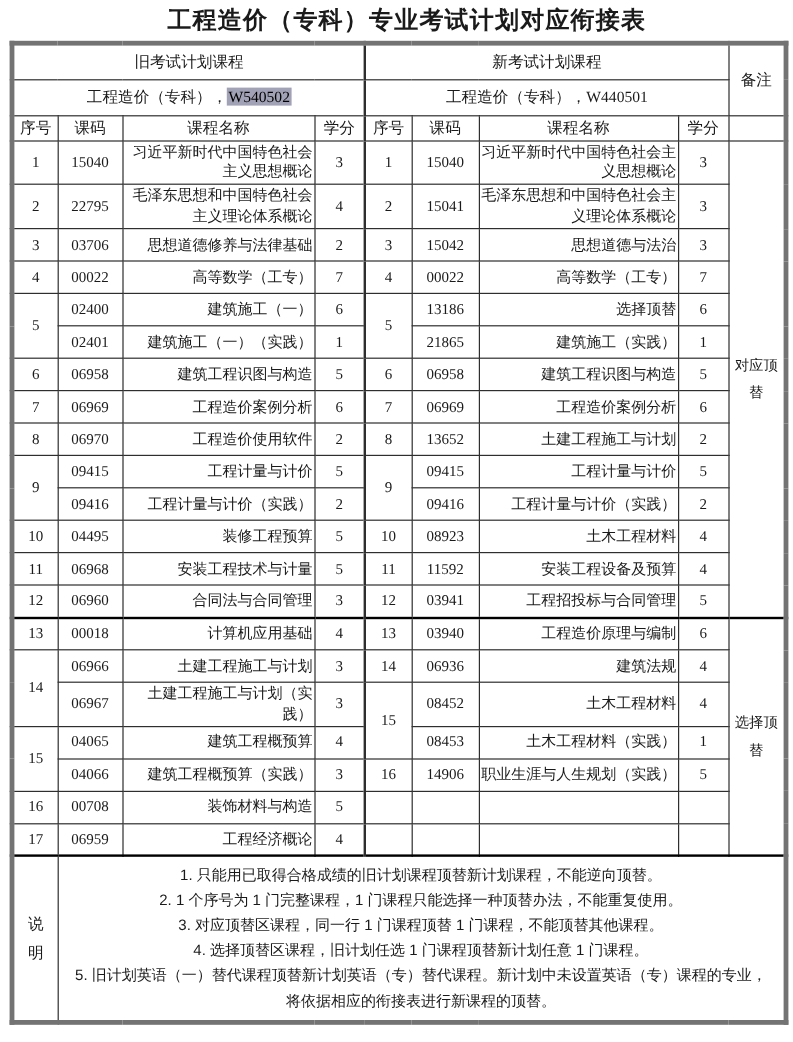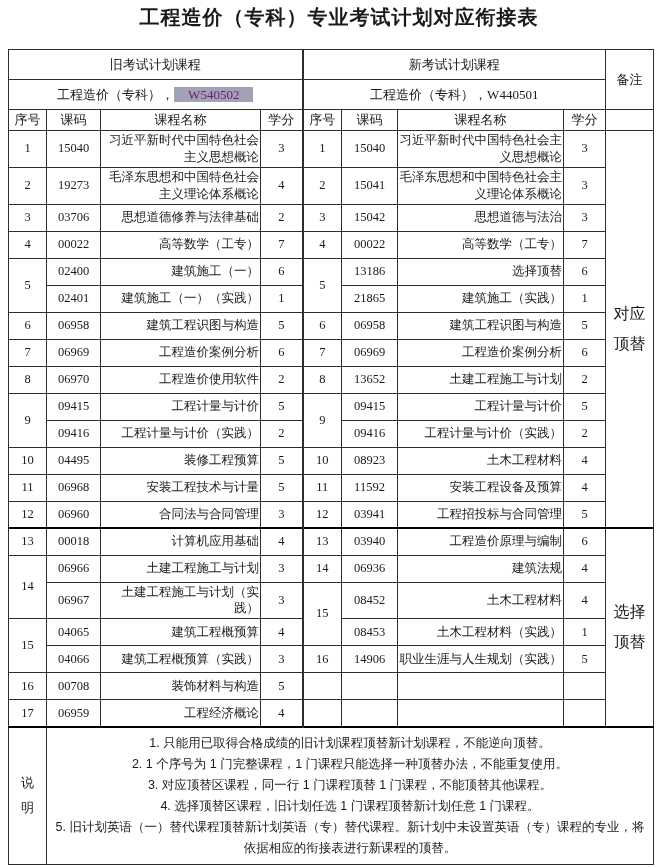--- a/index.html
+++ b/index.html
@@ -15,22 +15,22 @@
     font-weight:bold;
     font-size:20px;
     line-height:1.0;
     padding:7px 0 7px 17px;
     letter-spacing:1px;
   }
   table.sheet {
     border-collapse:collapse;
     table-layout:fixed;
     width:645px;
-    margin:15px 8px;
-    border:1px solid #737373;
+    margin:0 8px;
+    border:4px solid #737373;
   }
   td {
     border:1px solid #2e2e2e;
     font-size:12.5px;
     text-align:center;
     vertical-align:middle;
     padding:1px 3px;
     height:27px;
     line-height:1.35;
     overflow:hidden;
@@ -38,38 +38,38 @@
   td.hdr { font-size:13px; }
   tr.h1 td { height:30px; }
   tr.h2 td { height:30px; }
   tr.h3 td { height:21px; }
   td.name {
     text-align:right;
     padding:1px 1px;
   }
   td.mid { border-left:2px solid #2e2e2e; }
   tr.thick td { border-top:2px solid #000; }
-  td.remark-cell { font-size:16px; line-height:1.9; }
+  td.remark-cell { font-size:12px; line-height:1.9; }
   td.notes-label {
     font-family:"Liberation Sans", sans-serif;
     font-size:13px;
     line-height:1.9;
   }
   td.notes-body {
     font-family:"Liberation Sans", sans-serif;
     text-align:center;
     vertical-align:middle;
     padding:5px 8px 5px 8px;
     font-size:12.5px;
   }
   .note-line { line-height:1.68; }
   .hl {
     background:#a2a2b6;
-    color:#701a75;
-    padding:0 14px;
+    color:#000000;
+    padding:0 1px;
   }
 </style>
 </head>
 <body>
 
 <div class="page-title">工程造价（专科）专业考试计划对应衔接表</div>
 
 <table class="sheet">
   <colgroup>
     <col style="width:38px">
@@ -113,21 +113,21 @@
     <td class="mid">1</td>
     <td>15040</td>
     <td class="name">习近平新时代中国特色社会主义思想概论</td>
     <td>3</td>
     <td class="remark-cell" rowspan="14">
           <div>对应顶替</div>
         </td>
   </tr>
   <tr>
     <td>2</td>
-    <td>19273</td>
+    <td>22795</td>
     <td class="name">毛泽东思想和中国特色社会主义理论体系概论</td>
     <td>4</td>
     <td class="mid">2</td>
     <td>15041</td>
     <td class="name">毛泽东思想和中国特色社会主义理论体系概论</td>
     <td>3</td>
   </tr>
   <tr>
     <td>3</td>
     <td>03706</td>

